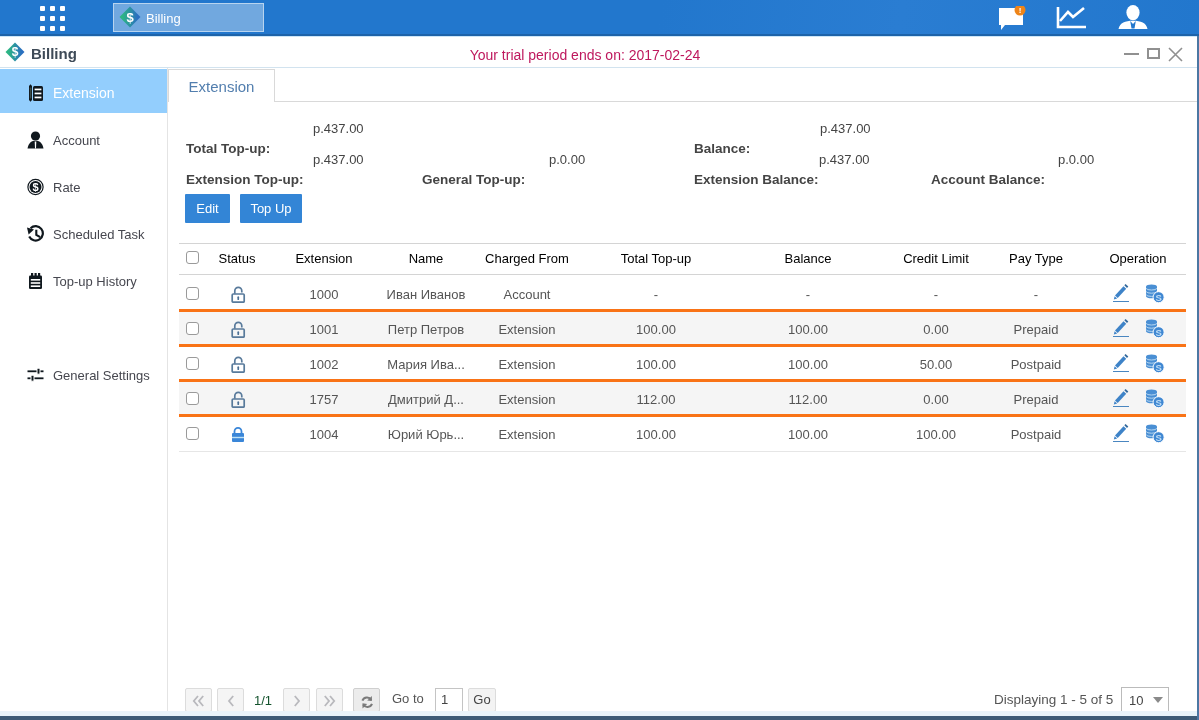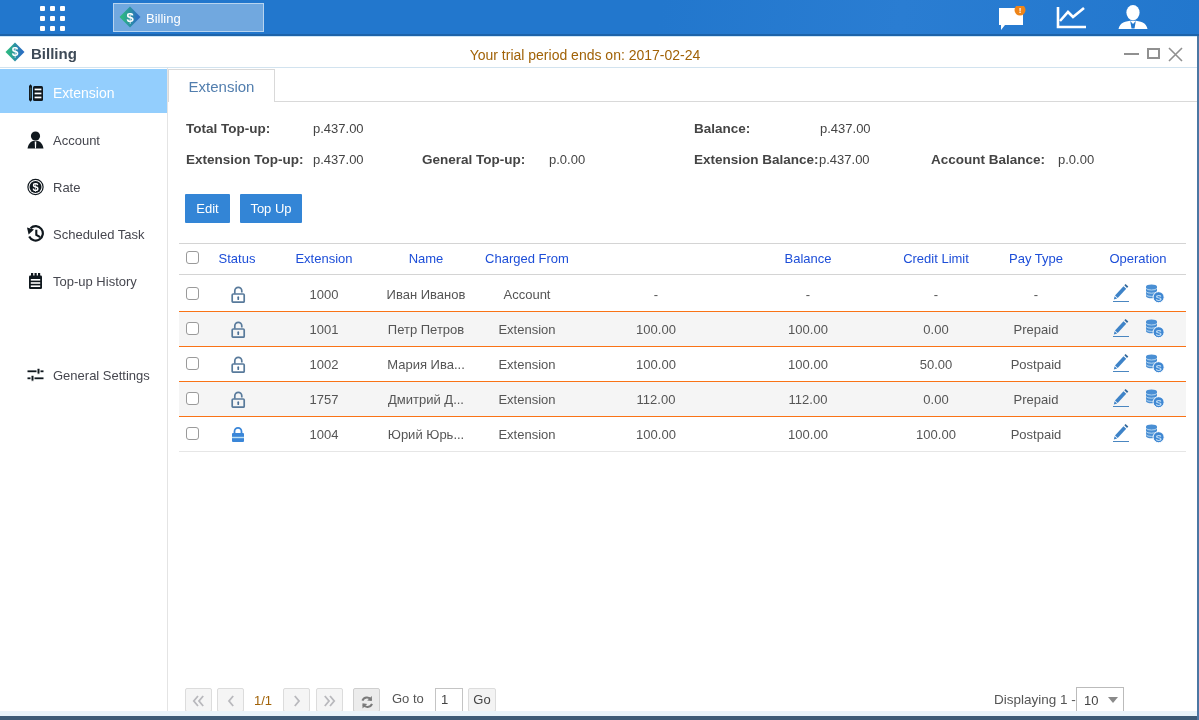--- a/index.html
+++ b/index.html
@@ -14,66 +14,66 @@
   border-bottom:2px solid #1d63a9; }
 #apptab { position:absolute; left:113px; top:3px; width:151px; height:29px;
   background:rgba(255,255,255,0.36); border:1px solid rgba(255,255,255,0.5); }
 #apptab .txt { position:absolute; left:32px; top:7px; color:#fff; font-size:13px; }
 
 
 #whitebar { position:absolute; left:0; top:36px; width:1199px; height:32px;
   background:#fff; border-top:1px solid #cde6f7; border-bottom:1px solid #d2e3ef; }
 #appname { position:absolute; left:31px; top:45px; font-size:15px; font-weight:bold; color:#3e4a57; }
 #trial { position:absolute; left:380px; top:47px; width:410px; text-align:center;
-  font-size:14px; color:#a16207; }
+  font-size:14px; color:#be185d; }
 
 
 .wmin { position:absolute; left:1124px; top:53px; width:15px; height:2px; background:#909090; }
 .wmax { position:absolute; left:1147px; top:48px; width:13px; height:11px; border:2px solid #909090; }
 
 
 #sidebar { position:absolute; left:0; top:68px; width:168px; height:643px;
   background:#fff; border-right:1px solid #e4e4e4; }
 .sideitem { position:absolute; left:0; width:167px; height:47px; color:#46474f; font-size:13px; }
 .sideitem .lbl { position:absolute; left:53px; top:50%; transform:translateY(-50%); white-space:nowrap; }
 .sideitem .ico { position:absolute; left:27px; top:50%; transform:translateY(-50%); width:17px; height:18px; }
 .sel { background:linear-gradient(to bottom,#93cefd 0,#93cefd 44px,#fff 44px); color:#fff; font-size:14px; }
 
 
 #tabline { position:absolute; left:168px; top:101px; width:1029px; height:1px; background:#d9d9d9; }
 #exttab { position:absolute; left:168px; top:69px; width:107px; height:33px; background:#fff;
   border:1px solid #d9d9d9; border-bottom:none; }
 #exttab span { position:absolute; left:0; right:0; top:8px; text-align:center; color:#527eae; font-size:15px; }
 
-.slabel { position:absolute; font-size:13.5px; font-weight:bold; color:#444; white-space:nowrap; }
+.slabel { position:absolute; font-size:13.5px; font-weight:bold; color:#444; white-space:nowrap;margin-top:20px; }
 .sval   { position:absolute; font-size:13px; color:#444; white-space:nowrap; }
 
 .btn { position:absolute; background:#3385d6; color:#fff; font-size:13px; font-weight:normal; text-align:center;
   border-radius:1px; line-height:29px; height:29px; }
 
 
 .hborder { position:absolute; left:179px; width:1007px; height:1px; background:#d4d4d4; }
-.th { position:absolute; top:243px; height:31px; line-height:31px; font-size:13px; color:#1d4ed8;
+.th { position:absolute; top:243px; height:31px; line-height:31px; font-size:13px; color:#000000;
   text-align:center; white-space:nowrap; }
-.row { position:absolute; left:179px; width:1007px; height:35px; border-bottom:1px solid #f97316; }
+.row { position:absolute; left:179px; width:1007px; height:35px; border-bottom:3px solid #f97316; }
 .row.alt { background:#f5f5f5; }
 .td { position:absolute; top:0; height:35px; line-height:35px; font-size:13px; color:#555;
   text-align:center; white-space:nowrap; overflow:hidden; }
 .cb { position:absolute; width:13px; height:13px; border:1px solid #9a9a9a; border-radius:3px; background:#fff; }
 
 
 .pbtn { position:absolute; top:688px; width:27px; height:24px; background:#f5f5f5;
   border:1px solid #dcdcdc; border-radius:2px; text-align:center; }
 .pbtn svg { margin-top:6px; }
 .ptext { position:absolute; font-size:13px; color:#555; white-space:nowrap; }
 #goinput { position:absolute; left:435px; top:688px; width:28px; height:24px;
   border:1px solid #c4c4c4; font-size:13px; color:#444; padding-left:5px; line-height:21px; background:#fff; }
 #gobtn { position:absolute; left:468px; top:688px; width:28px; height:24px; background:#f3f3f3;
   border:1px solid #dcdcdc; border-radius:2px; text-align:center; line-height:22px; font-size:13px; color:#444; }
-#pagesel { position:absolute; left:1076px; top:687px; width:48px; height:25px; background:#fff;
+#pagesel { position:absolute; left:1121px; top:687px; width:48px; height:25px; background:#fff;
   border:1px solid #bbb; }
 #pagesel .v { position:absolute; left:7px; top:5px; font-size:13px; color:#444; }
 #pagesel .tri { position:absolute; left:31px; top:9px; width:0; height:0;
   border-left:5px solid transparent; border-right:5px solid transparent; border-top:6px solid #8a8a8a; }
 
 
 #strip { position:absolute; left:0; top:711px; width:1199px; height:5px; background:#e9f3fa; }
 #bottombar { position:absolute; left:0; top:716px; width:1199px; height:4px; background:#3e5b77; }
 #rightborder { position:absolute; left:1197px; top:36px; width:2px; height:684px; background:#4b77a3; }
 </style>
@@ -227,20 +227,21 @@
   <div class="btn" style="left:185px;top:194px;width:45px">Edit</div>
   <div class="btn" style="left:240px;top:194px;width:62px">Top Up</div>
 
   <div class="hborder" style="top:243px"></div>
   <div class="hborder" style="top:274px"></div>
   <div class="cb" style="left:186px;top:251px"></div>
   <div class="th" style="left:207px;width:60px">Status</div>
   <div class="th" style="left:284px;width:80px">Extension</div>
   <div class="th" style="left:376px;width:100px">Name</div>
   <div class="th" style="left:477px;width:100px">Charged From</div>
+  <div class="th" style="left:596px;width:120px">Total Top-up</div>
   <div class="th" style="left:748px;width:120px">Balance</div>
   <div class="th" style="left:876px;width:120px">Credit Limit</div>
   <div class="th" style="left:986px;width:100px">Pay Type</div>
   <div class="th" style="left:1098px;width:80px">Operation</div>
 
   <div class="row" style="top:277px">
     <div class="cb" style="left:7px;top:10px"></div>
     <svg class="abs lock-open" style="left:51px;top:9px" width="16" height="17" viewBox="0 0 16 17">
         <rect x="2.2" y="8" width="12" height="8.2" rx="1" fill="none" stroke="#587a9b" stroke-width="1.7"></rect>
         <path d="M4.8 7.8 V4.9 A3.5 3.5 0 0 1 11.8 4.9 L11.8 6.4" fill="none" stroke="#587a9b" stroke-width="1.7"></path>
@@ -418,21 +419,21 @@
   <div class="pbtn" style="left:185px">
     <svg width="13" height="12" viewBox="0 0 13 12">
         <path d="M6 1 L1.8 6 L6 11 M11.2 1 L7 6 L11.2 11" stroke="#b9b9bd" stroke-width="1.8" fill="none"></path>
       </svg>
   </div>
   <div class="pbtn" style="left:217px">
     <svg width="8" height="12" viewBox="0 0 8 12">
         <path d="M6.2 1 L2 6 L6.2 11" stroke="#b9b9bd" stroke-width="1.8" fill="none"></path>
       </svg>
   </div>
-  <div class="ptext" style="left:254px;top:693px;color:#a16207">1/1</div>
+  <div class="ptext" style="left:254px;top:693px;color:#14532d">1/1</div>
   <div class="pbtn" style="left:283px">
     <svg width="8" height="12" viewBox="0 0 8 12">
         <path d="M1.8 1 L6 6 L1.8 11" stroke="#b9b9bd" stroke-width="1.8" fill="none"></path>
       </svg>
   </div>
   <div class="pbtn" style="left:316px">
     <svg width="13" height="12" viewBox="0 0 13 12">
         <path d="M1.8 1 L6 6 L1.8 11 M7 1 L11.2 6 L7 11" stroke="#b9b9bd" stroke-width="1.8" fill="none"></path>
       </svg>
   </div>

